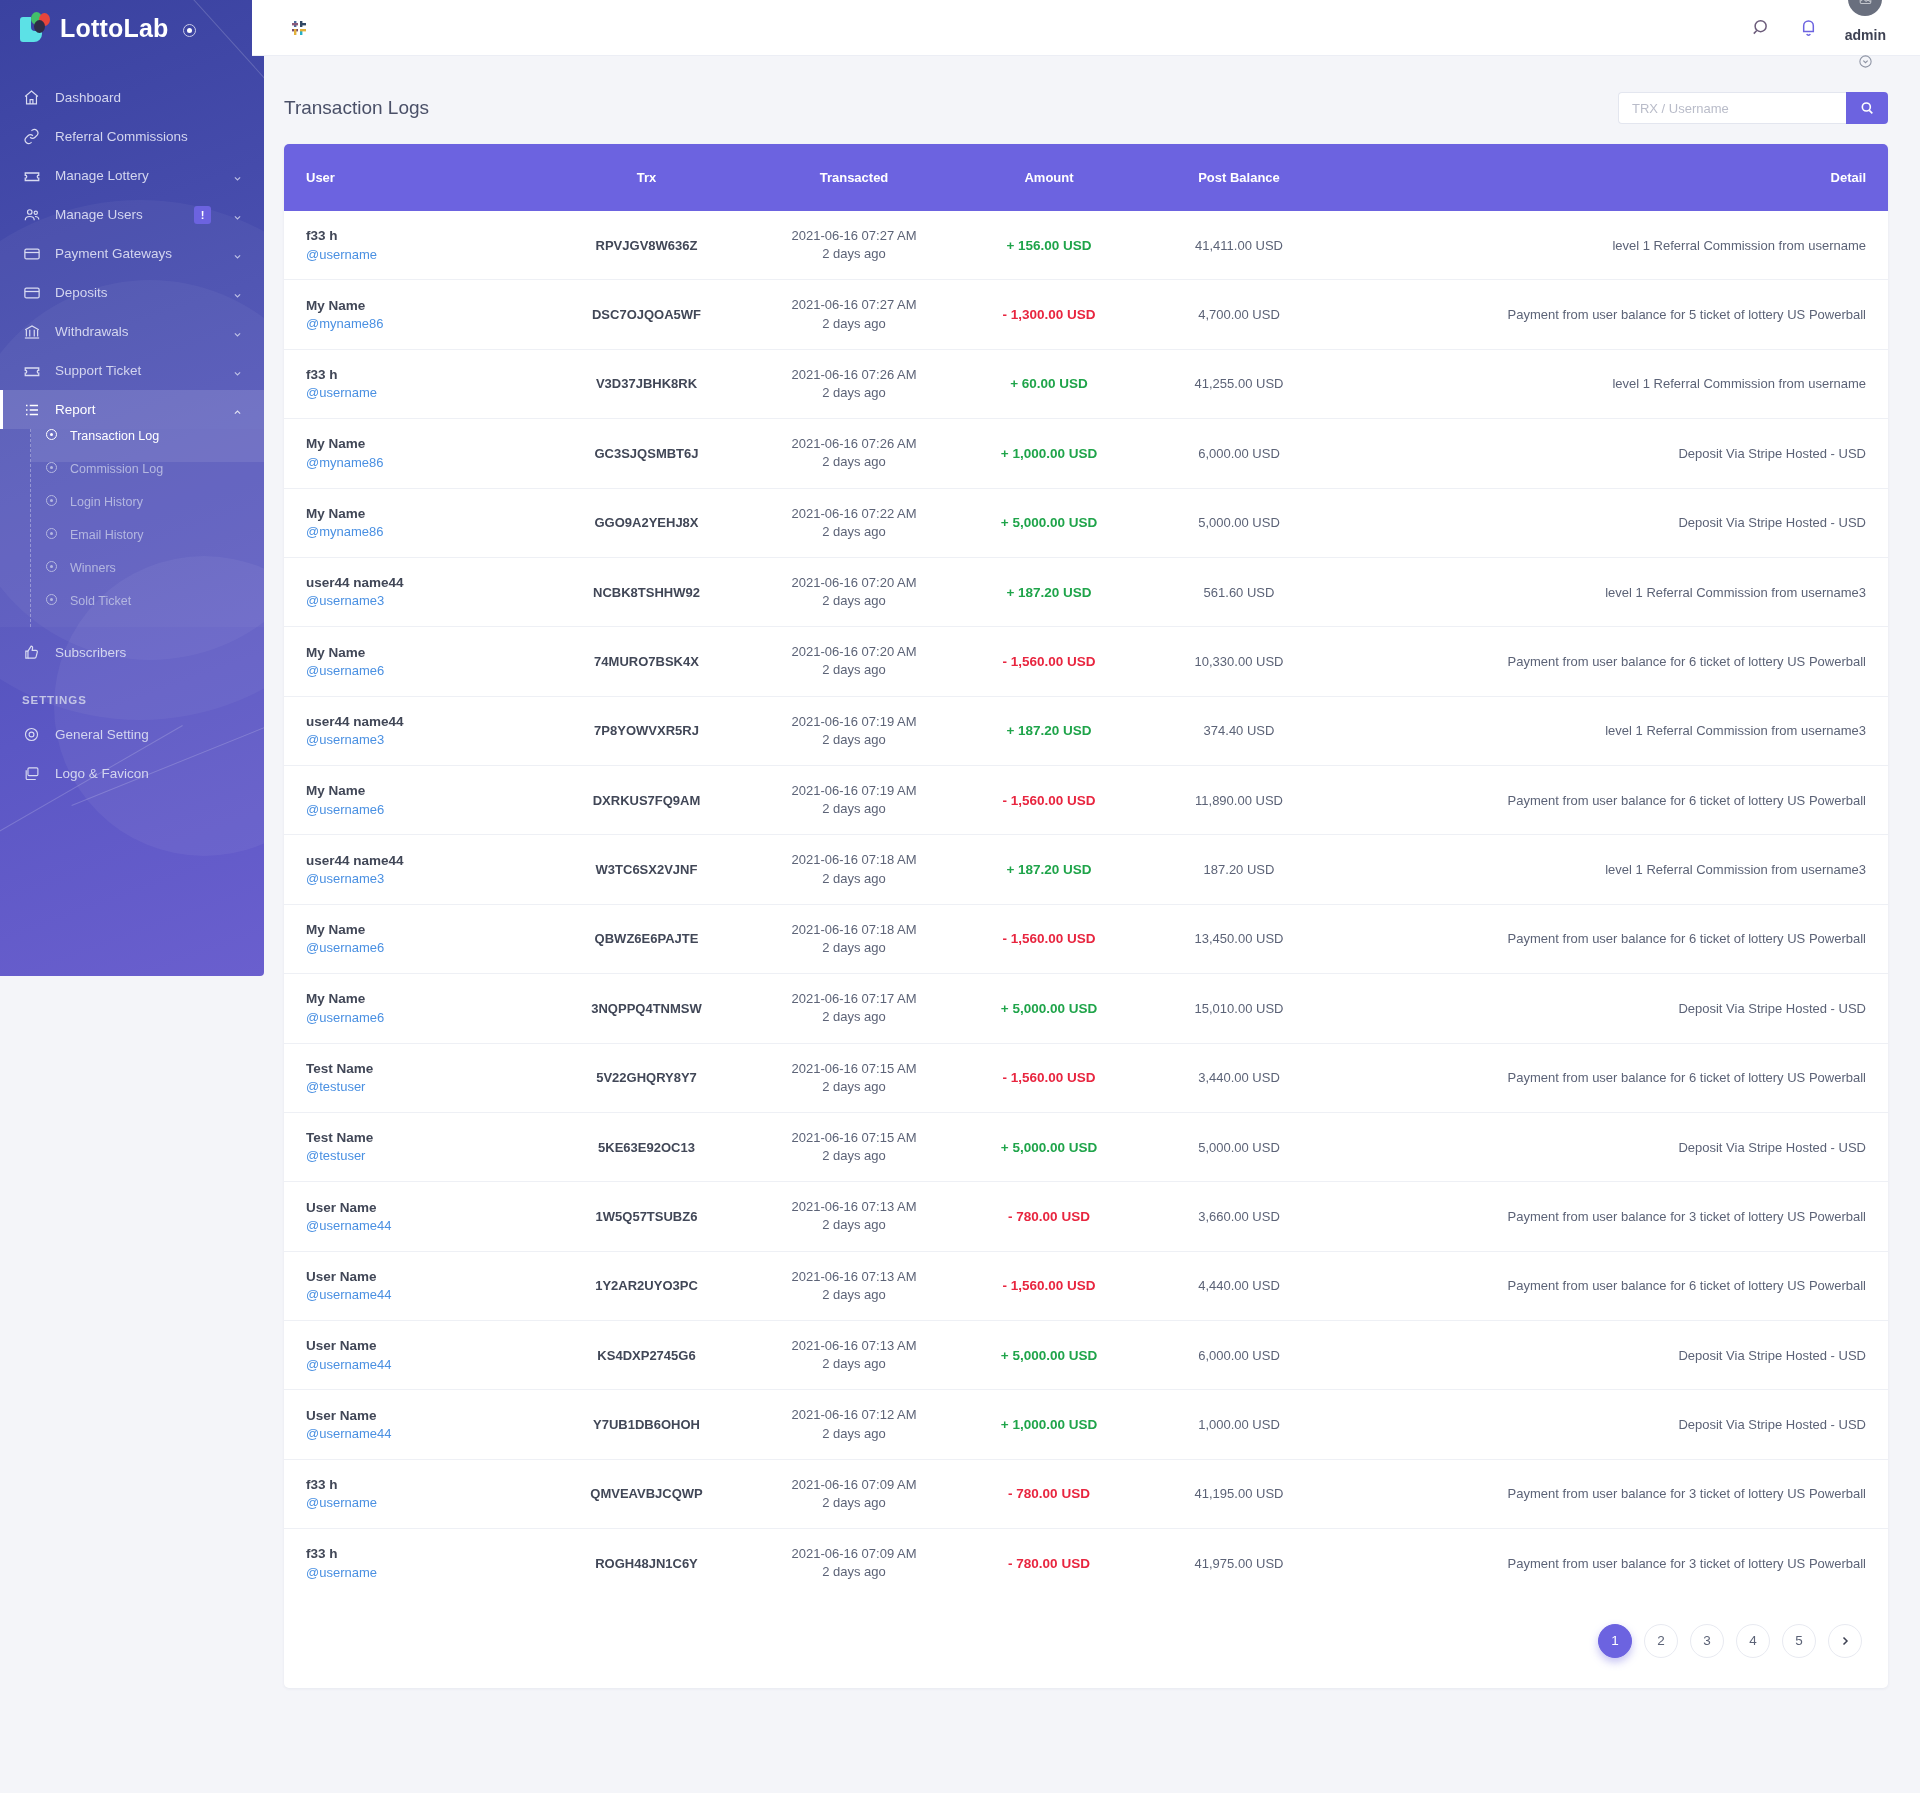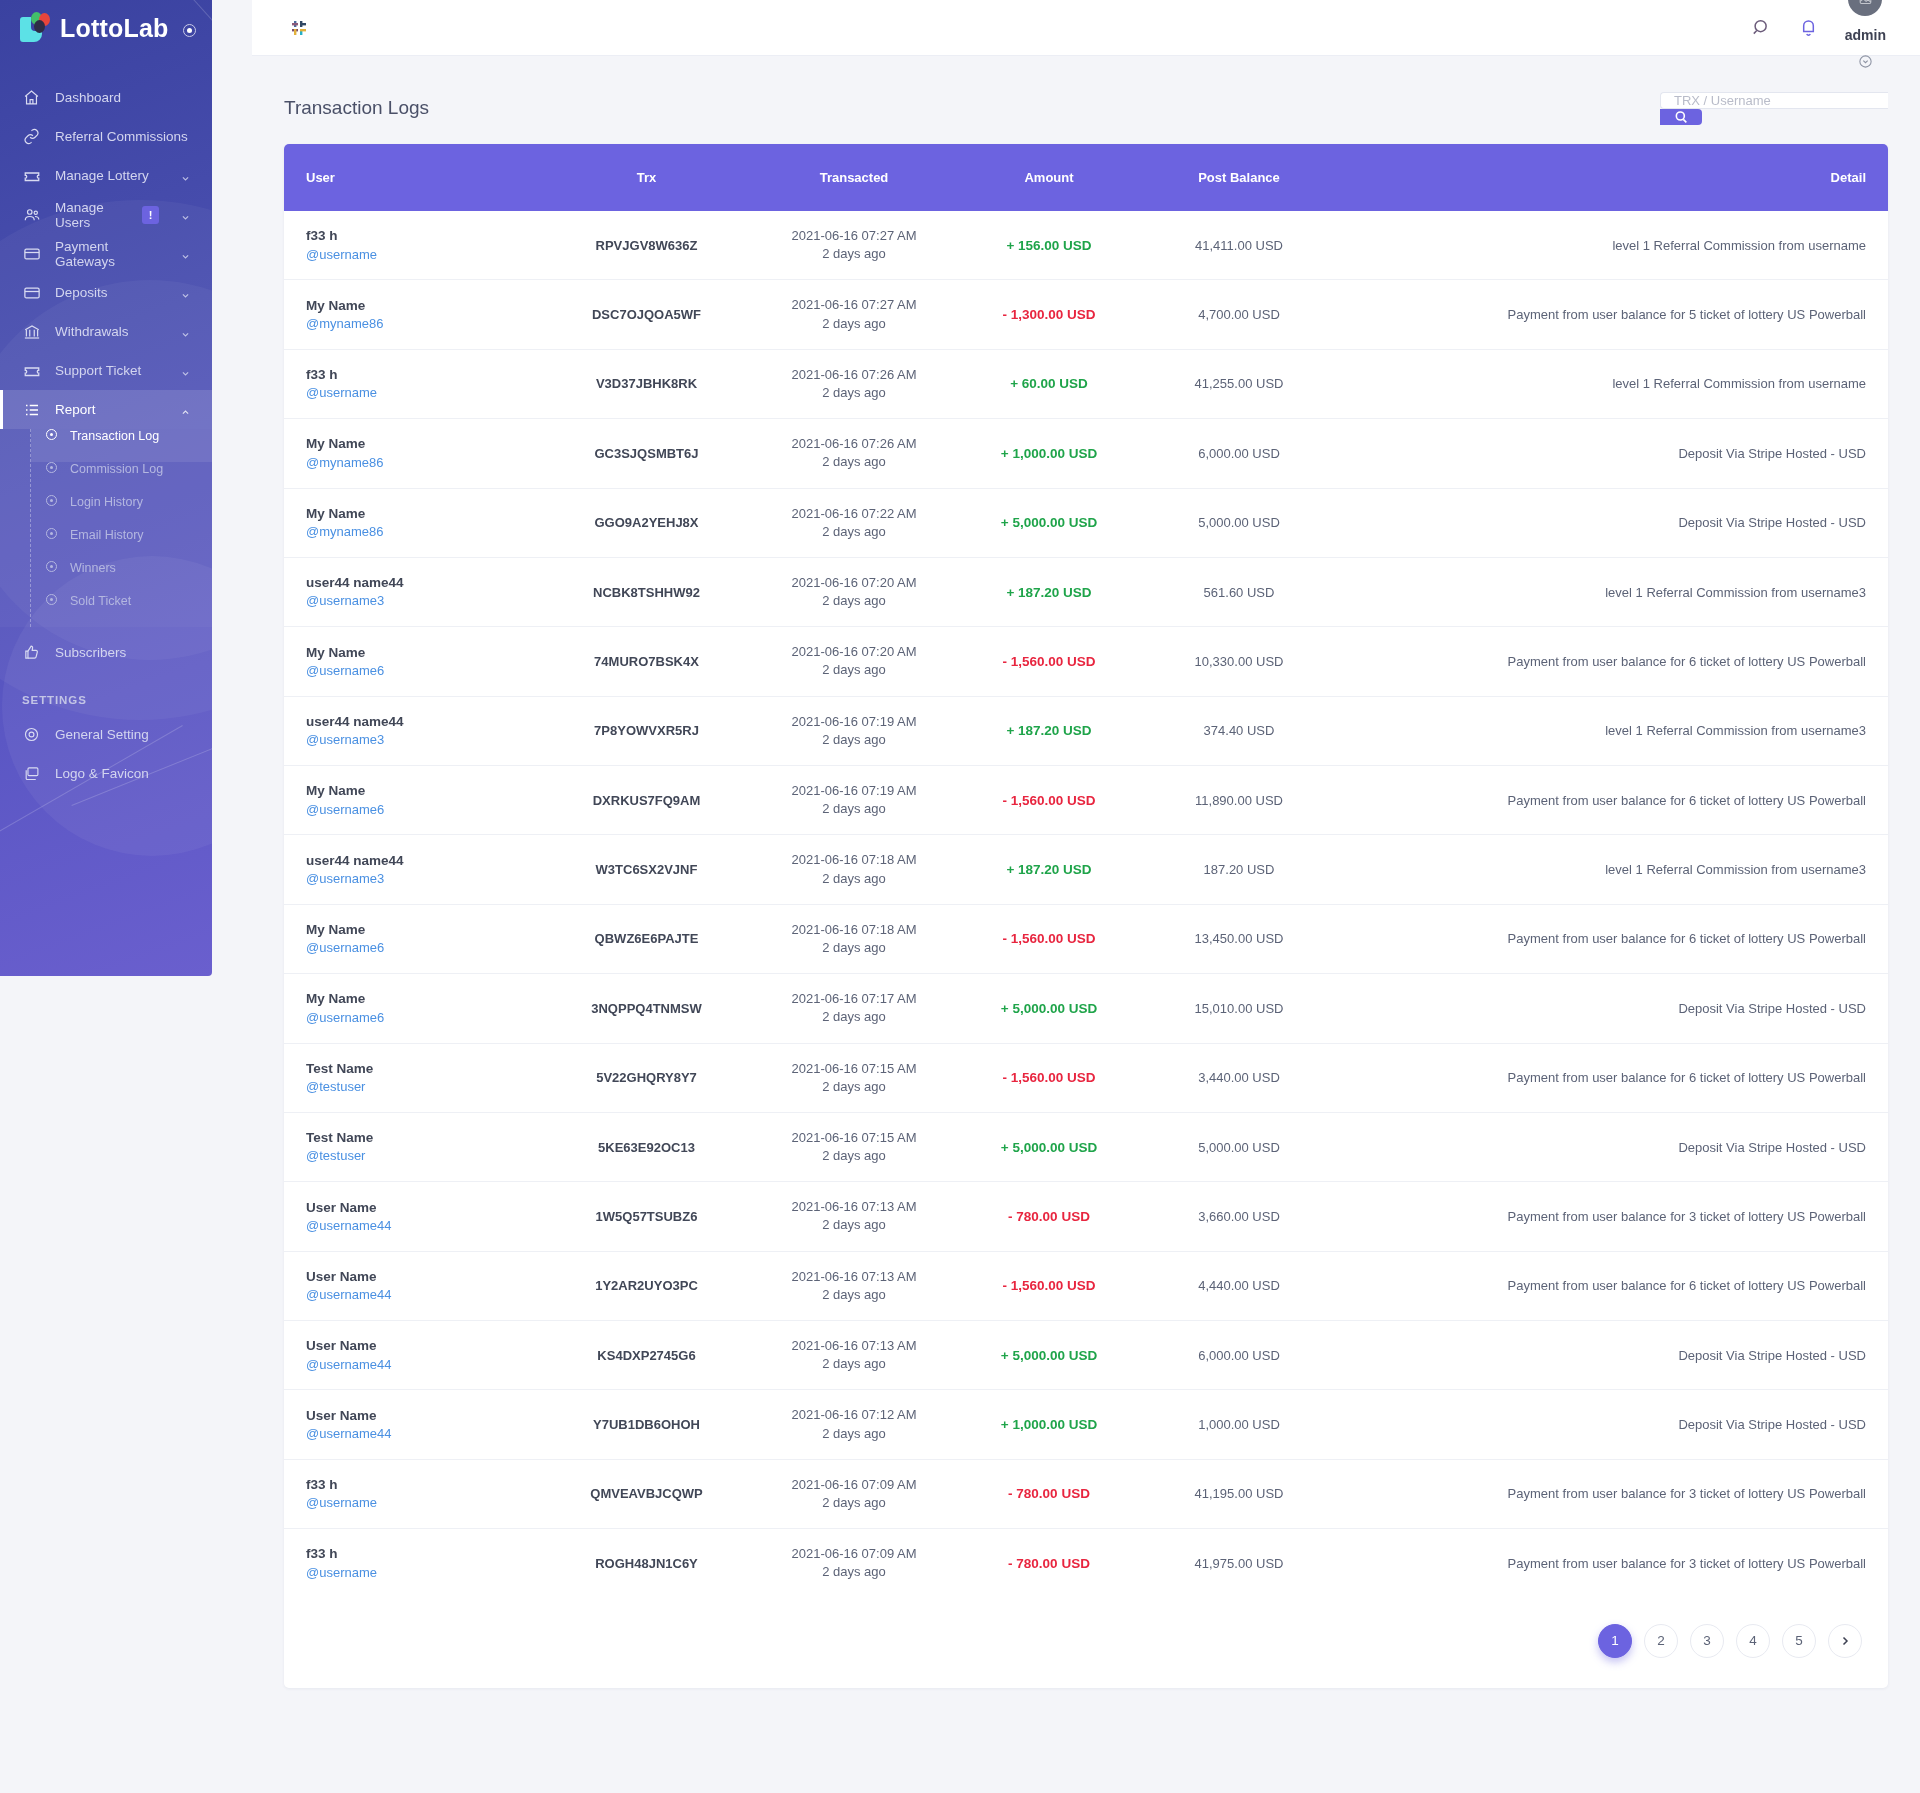--- a/index.html
+++ b/index.html
@@ -6,21 +6,21 @@
   html, body { width: 1920px; height: 1793px; }
   body {
     font-family: "Liberation Sans", sans-serif;
     background: #f4f5f9;
     overflow: hidden;
   }
 
   
   .sidebar {
     position: absolute; left: 0; top: 0;
-    width: 212px; height: 976px;
+    width: 264px; height: 976px;
     background: linear-gradient(160deg, #3a42a0 0%, #4a4fb0 35%, #5b57c4 70%, #6a5fce 100%);
     overflow: hidden;
     border-bottom-right-radius: 4px;
   }
   .sidebar::before {
     content:""; position:absolute; left:-120px; top:200px;
     width: 520px; height: 520px; border-radius: 50%;
     background: rgba(255,255,255,0.045);
   }
   .sidebar::after {
@@ -129,21 +129,21 @@
   .admin-name { font-size: 14px; font-weight:700; color:#3d4152; }
   .user-block { display:flex; align-items:center; gap: 11px; cursor:pointer;flex-direction:column; }
 
   
   .main { position:absolute; left: 252px; top: 56px; width: 1668px; }
   .page-head {
     display:flex; align-items:center;
     padding: 28px 32px 0 32px; height: 76px;
   }
   .page-title { font-size: 19px; color: #4a5068; font-weight: 400; }
-  .searchbox { margin-left:auto; display:flex; height: 32px; flex-direction: column; }
+  .searchbox { margin-left:auto; display:flex; height: 32px; }
   .searchbox input {
     width: 228px; height: 32px; border: 1px solid #e3e6ef; border-right:none;
     border-radius: 4px 0 0 4px; padding: 0 13px; font-size: 13px; color:#4a5068;
     font-family: "Liberation Sans", sans-serif; outline:none; background:#fff;
   }
   .searchbox input::placeholder { color: #b9bcc9; }
   .search-btn {
     width: 42px; height: 32px; background:#6c63e0; border:none; border-radius: 0 4px 4px 0;
     display:flex; align-items:center; justify-content:center; cursor:pointer;
   }

